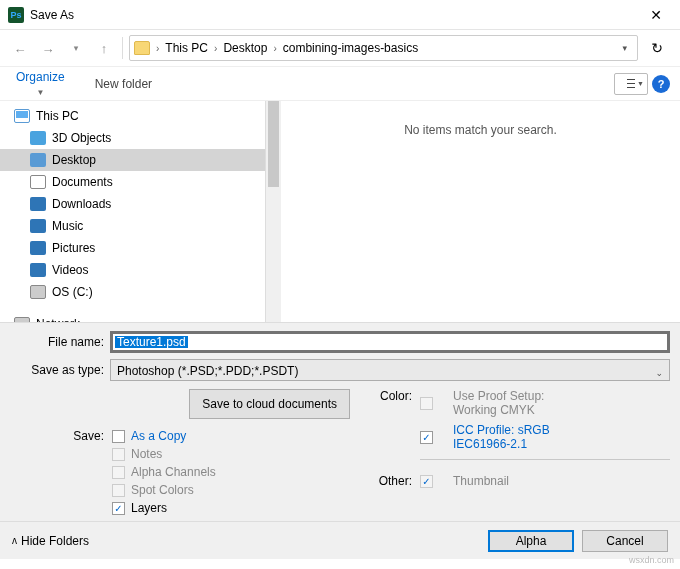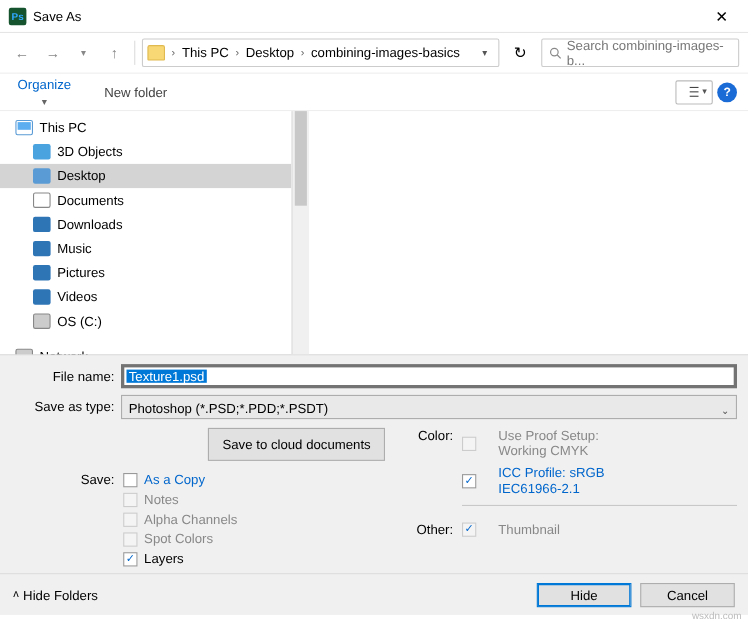--- a/index.html
+++ b/index.html
@@ -100,27 +100,20 @@
     <span class="folder-ico"></span>
     <span class="chev">›</span>
     <span class="crumb">This PC</span>
     <span class="chev">›</span>
     <span class="crumb">Desktop</span>
     <span class="chev">›</span>
     <span class="crumb">combining-images-basics</span>
     <span class="crumb-drop">▾</span>
   </div>
   <div class="refresh">↻</div>
-  <div class="search">
-    <svg width="13" height="13" viewBox="0 0 16 16">
-          <circle cx="6.5" cy="6.5" r="4.5" fill="none" stroke="#888" stroke-width="1.4"></circle>
-          <line x1="10" y1="10" x2="14" y2="14" stroke="#888" stroke-width="1.4"></line>
-        </svg>
-    <span>Search combining-images-b...</span>
-  </div>
 </div>
 
 <div class="cmdbar">
   <div class="orgbtn">
     <span>Organize</span>
     <span style="font-size:8px;color:#666">▼</span>
   </div>
   <div class="newfold">New folder</div>
   <div class="spacer"></div>
   <div class="viewbtn">
@@ -174,20 +167,23 @@
         </div>
     <div style="height:10px"></div>
     <div class="treeitem">
       <span class="ico net"></span>
       <span class="lbl">Network</span>
     </div>
   </div>
   <div class="scroll-stub">
         <div class="scroll-thumb"></div>
       </div>
+  <div class="main">
+    <span>No items match your search.</span>
+  </div>
 </div>
 
 <div class="lowpane">
   <div class="row">
     <div class="rowlbl">File name:</div>
     <div class="fn-input">
       <div class="fn-sel">Texture1.psd</div>
     </div>
   </div>
   <div class="row">
@@ -263,18 +259,18 @@
     </div>
   </div>
 </div>
 
 <div class="botbar">
   <div class="hide">
     <span style="font-size:10px">ʌ</span>
     <span>Hide Folders</span>
   </div>
   <div class="sp"></div>
-  <div class="btn primary">Hide</div>
+  <div class="btn primary">Alpha</div>
   <div class="btn">Cancel</div>
 </div>
 
 <div class="water">wsxdn.com</div>
 </div>
 
 </body></html>

